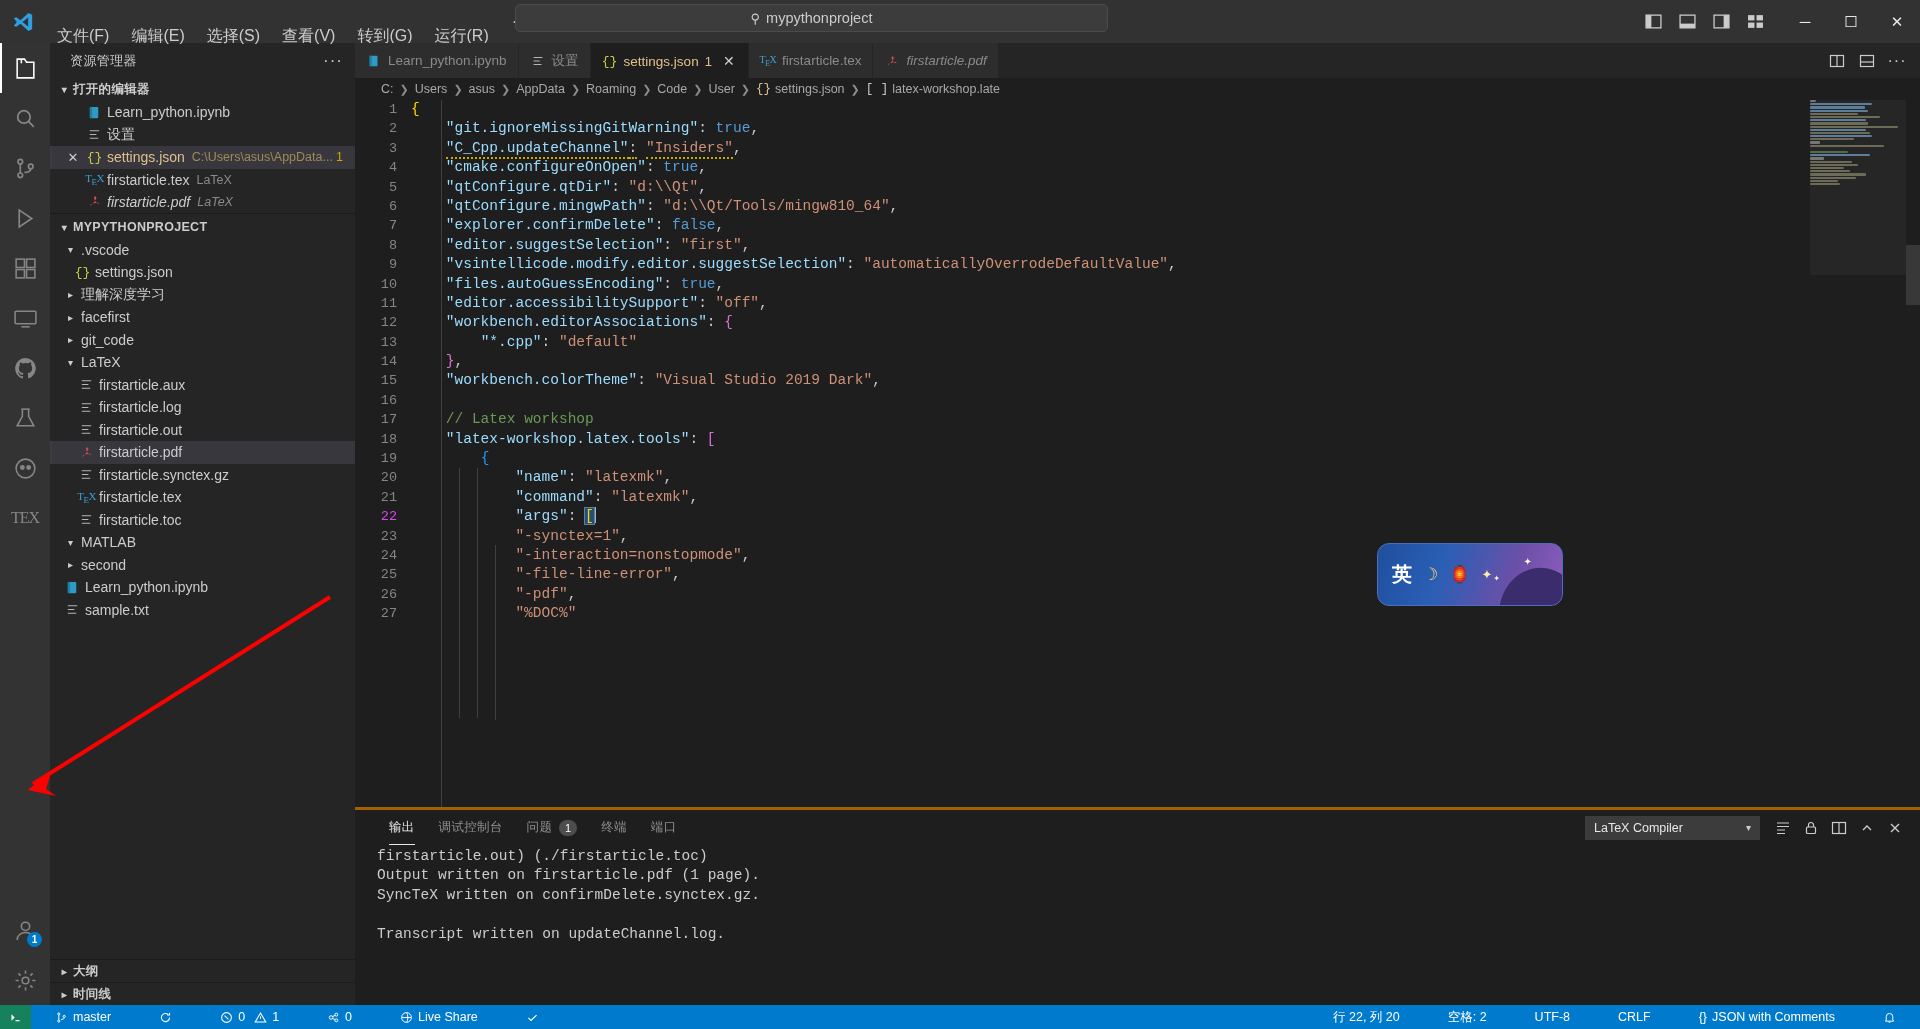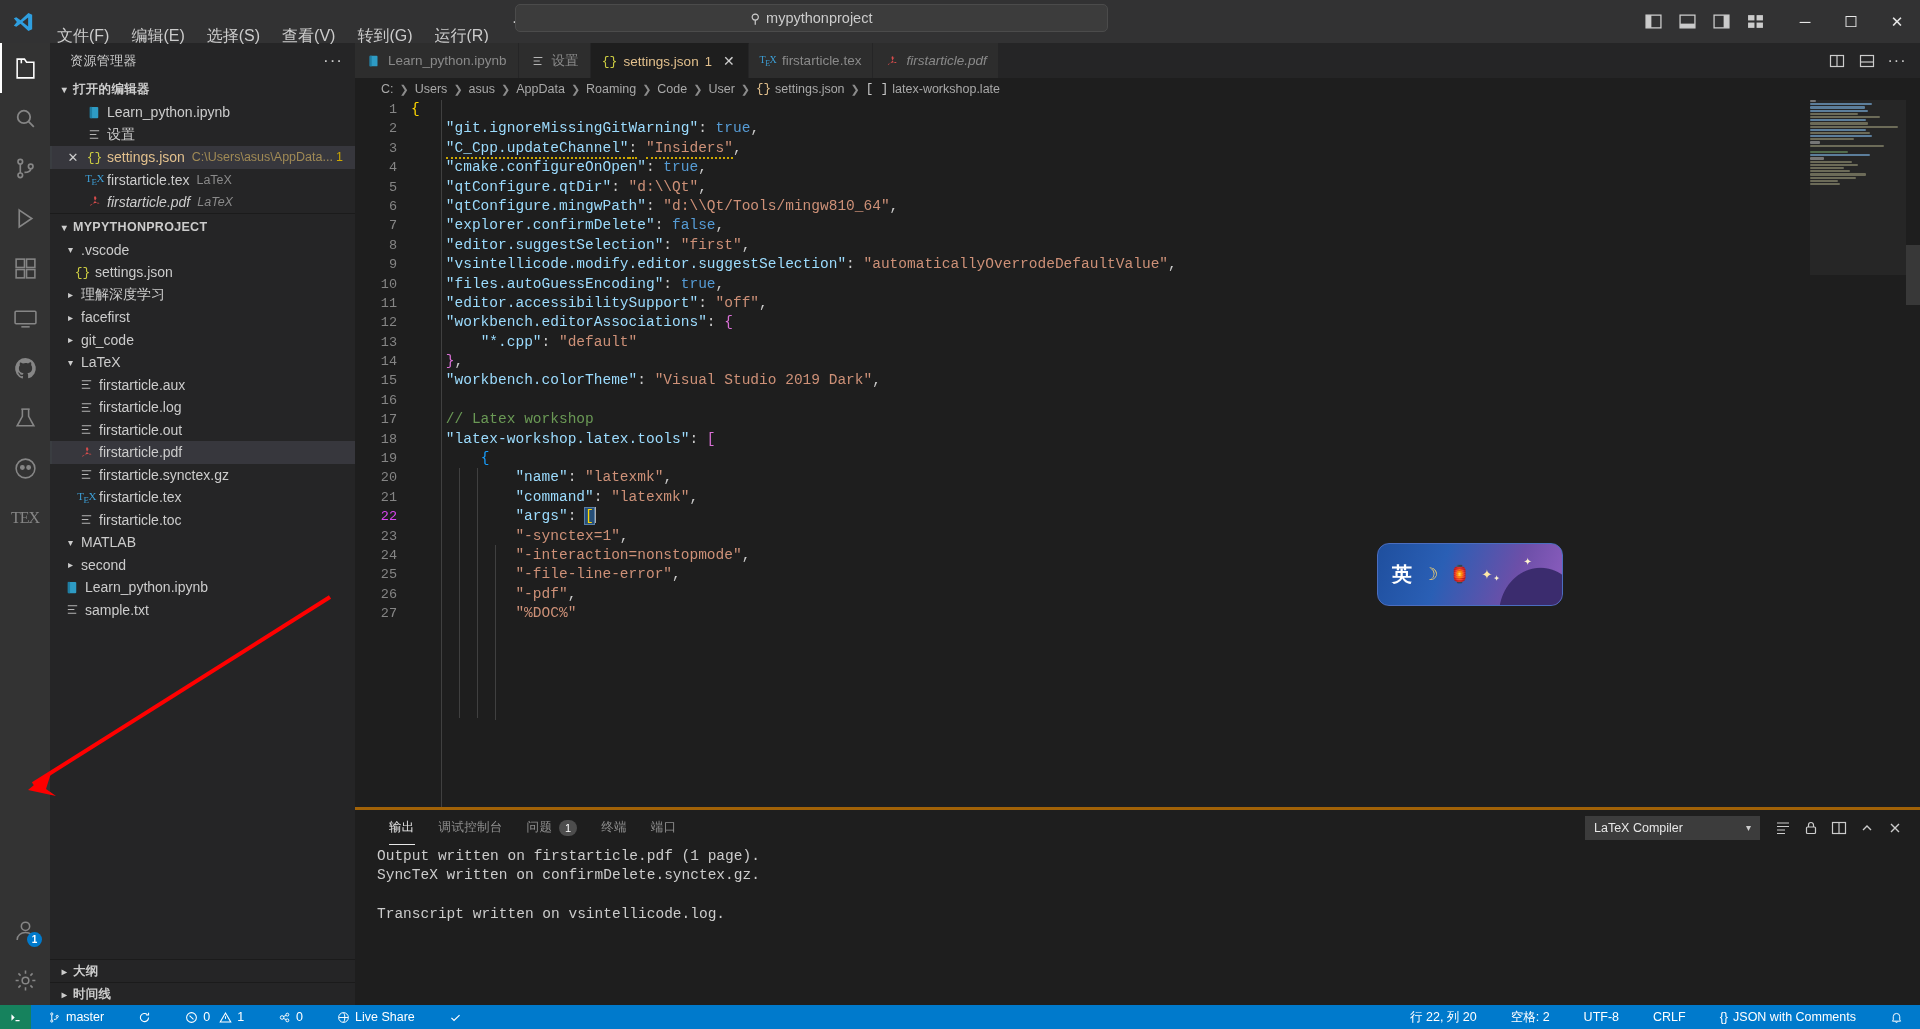--- a/index.html
+++ b/index.html
@@ -186,21 +186,21 @@
   .pic { width: 26px; height: 26px; display: flex; align-items: center; justify-content: center; color: #cccccc; }
   .pic svg { width: 16px; height: 16px; }
   .panel-body { flex: 1; overflow: hidden; padding-left: 22px; padding-top: 2px; }
   .oline { font-family: "Liberation Mono", monospace; font-size: 14.5px; color: #cccccc; line-height: 19.4px; white-space: pre; }
 
   
   .statusbar {
     height: 24px; flex: 0 0 24px; background: #007acc; display: flex; align-items: center;
     font-size: 12.5px; color: #ffffff;
   }
-  .st { display: flex; align-items: center; gap: 5px; padding: 0 17px; height: 24px; white-space: nowrap; }
+  .st { display: flex; align-items: center; gap: 5px; padding: 0 24px; height: 24px; white-space: nowrap; }
   .st svg { width: 13px; height: 13px; }
   .st-remote { background: #16825d; padding: 0 9px; }
   .st-right { margin-left: auto; display: flex; align-items: center; }
 
   
   .arrow-svg { position: absolute; left: 0; top: 0; width: 1920px; height: 1029px; pointer-events: none; }
 
   
   .ime {
     position: absolute; left: 1377px; top: 543px; width: 186px; height: 63px;
@@ -810,24 +810,25 @@
             </div>
             <div class="pic">
               <svg viewBox="0 0 16 16" stroke="#ccc" stroke-width="1.4" fill="none">
                   <path d="M4 4l8 8M12 4l-8 8"></path>
                 </svg>
             </div>
           </div>
         </div>
 
         <div class="panel-body">
+          <div class="oline">firstarticle.out) (./firstarticle.toc)</div>
           <div class="oline">Output written on firstarticle.pdf (1 page).</div>
           <div class="oline">SyncTeX written on confirmDelete.synctex.gz.</div>
           <div class="oline">&nbsp;</div>
-          <div class="oline">Transcript written on vsintellicode.log.</div>
+          <div class="oline">Transcript written on updateChannel.log.</div>
         </div>
       </div>
     </div>
   </div>
 
   <div class="statusbar">
     <div class="st st-remote">
       <svg viewBox="0 0 16 16" fill="#fff">
           <path d="M3 4l4 4-4 4V4zM8 11h5v1.5H8z"></path>
         </svg>

